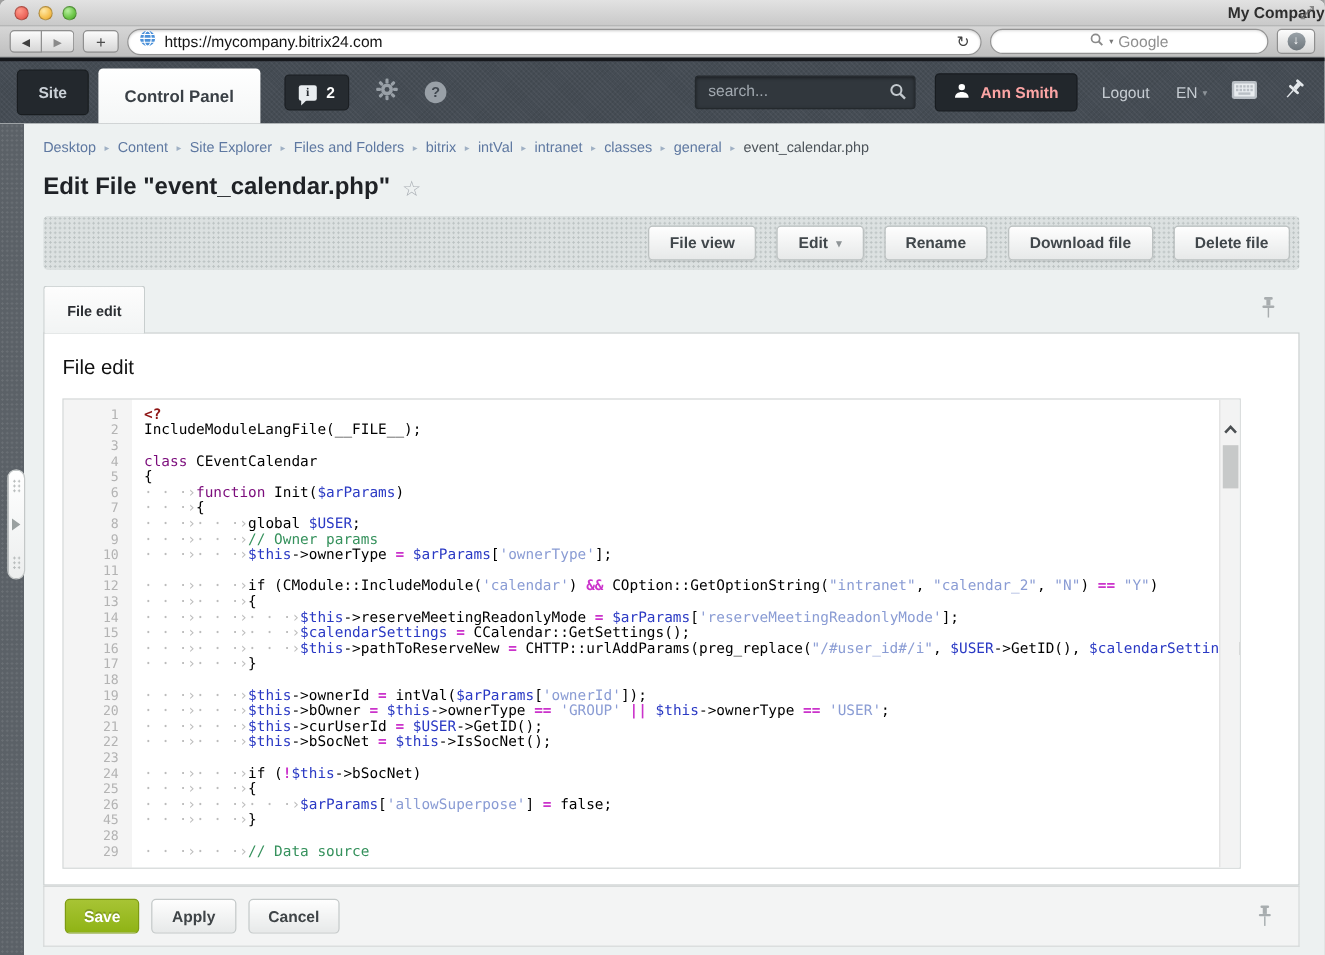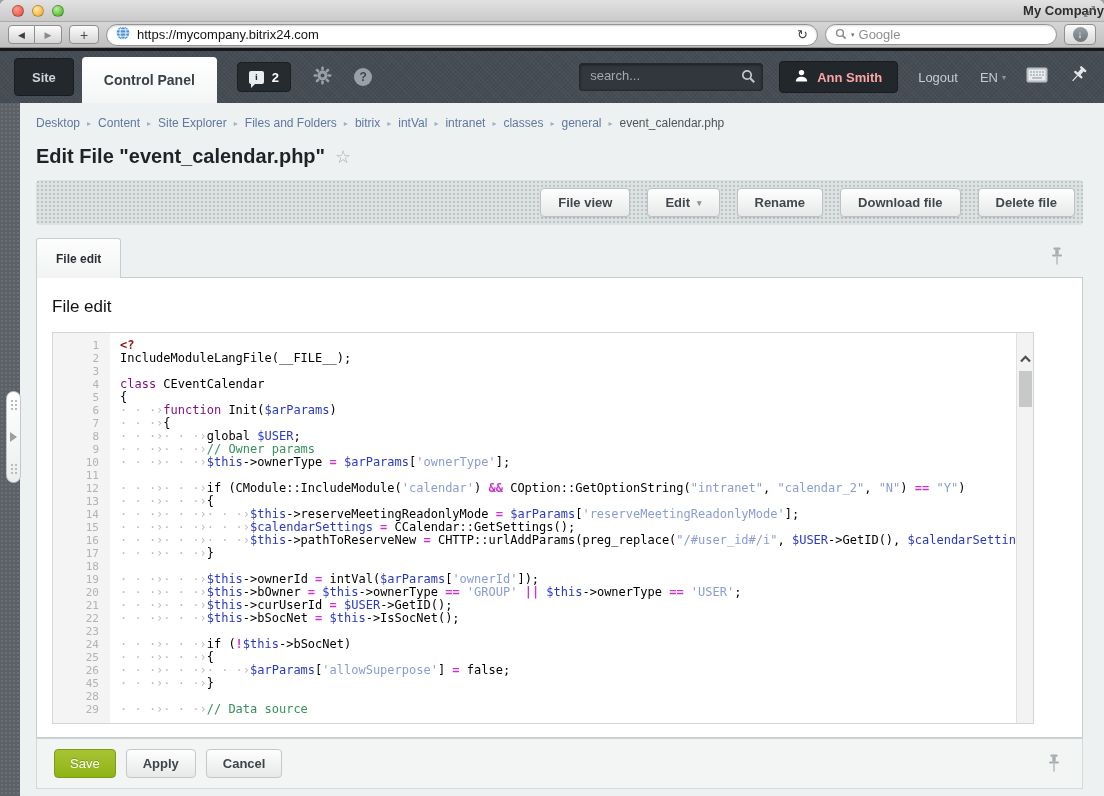--- a/index.html
+++ b/index.html
@@ -19,21 +19,21 @@
 
   .browser-toolbar { height:26px; background:linear-gradient(#d6d6d6,#bfbfbf); border-bottom:1px solid #8f8f8f; display:flex; align-items:center; padding:0 8px; gap:7px; flex:0 0 auto; }
   .nav-group { display:flex; }
   .nav-btn { width:27px; height:19px; background:linear-gradient(#fcfcfc,#d6d6d6); border:1px solid #8f8f8f; display:flex; align-items:center; justify-content:center; font-size:9px; color:#3f3f3f; }
   .nav-btn.back { border-radius:4px 0 0 4px; }
   .nav-btn.fwd { border-radius:0 4px 4px 0; border-left:none; color:#8a8a8a; }
   .newtab-btn { width:30px; height:19px; background:linear-gradient(#fcfcfc,#d6d6d6); border:1px solid #8f8f8f; border-radius:4px; font-size:14px; color:#4c4c4c; display:flex; align-items:center; justify-content:center; }
   .url-field { flex:1; height:22px; background:#fff; border:1px solid #939393; border-radius:11px; display:flex; align-items:center; padding:0 9px; gap:7px; box-shadow:inset 0 1px 2px rgba(0,0,0,.18); }
   .url-text { font-size:13px; color:#141414; flex:1; }
   .reload-glyph { font-size:13px; color:#3f3f3f; }
-  .gsearch-field { width:232px; height:21px; background:#fff; border:1px solid #939393; border-radius:11px; display:flex; align-items:center; padding:0 9px; gap:4px; box-shadow:inset 0 1px 2px rgba(0,0,0,.12); }
+  .gsearch-field { width:232px; height:21px; background:#fff; border:1px solid #939393; border-radius:11px; display:flex; align-items:center; padding:0 9px; gap:4px; box-shadow:inset 0 1px 2px rgba(0,0,0,.12);justify-content:center; }
   .gsearch-text { font-size:13px; color:#8f8f8f; }
   .gcaret { font-size:7px; color:#777; }
   .dl-btn { width:32px; height:21px; background:linear-gradient(#fcfcfc,#d6d6d6); border:1px solid #8f8f8f; border-radius:4px; display:flex; align-items:center; justify-content:center; }
   .dl-circle { width:15px; height:15px; border-radius:50%; background:linear-gradient(#9aa2a8,#6f777d); color:#fff; font-size:10px; line-height:15px; text-align:center; font-weight:bold; }
 
   
   .app-header { height:55px; flex:0 0 auto; background-color:#454c54;
     background-image:repeating-linear-gradient(45deg, rgba(255,255,255,.035) 0 1px, transparent 1px 3px),
                      repeating-linear-gradient(-45deg, rgba(0,0,0,.06) 0 1px, transparent 1px 3px);
     border-top:3px solid #16181c; display:flex; align-items:center; padding:0 16px 0 14px; position:relative; }
@@ -101,21 +101,21 @@
   .tok-s { color:var(--syntax-string); }
   .tok-o { color:var(--syntax-operator); font-weight:bold; }
   .tok-c { color:var(--syntax-comment); }
   .tok-m { color:var(--syntax-maroon); font-weight:bold; }
   .tok-w { color:var(--syntax-ws); }
   .ed-scroll { position:absolute; top:0; right:0; bottom:0; width:17px; background:#f3f3f3; border-left:1px solid #e0e0e0; }
   .ed-up { position:absolute; top:16px; left:3px; }
   .ed-thumb { position:absolute; top:38px; left:2px; width:13px; height:36px; background:#c7c9c9; }
 
   .footer-bar { height:51px; background:#f3f4f4; border:1px solid #d5d9d9; border-top:1px solid #cfd3d3; display:flex; align-items:center; padding:0 17px; gap:10px; position:relative; }
-  .btn-save { height:29px; padding:0 15px; background:linear-gradient(#a7c434,var(--accent-green)); border:1px solid #7d9b13; border-radius:4px; color:#fff; font-size:13px; font-weight:normal; text-shadow:0 -1px 0 rgba(0,0,0,.2); cursor:pointer; font-family:"Liberation Sans",sans-serif; }
+  .btn-save { height:29px; padding:0 15px; background:linear-gradient(#a7c434,var(--accent-green)); border:1px solid #7d9b13; border-radius:4px; color:#fff; font-size:13px; font-weight:bold; text-shadow:0 -1px 0 rgba(0,0,0,.2); cursor:pointer; font-family:"Liberation Sans",sans-serif; }
   .btn-gray { height:29px; padding:0 16px; background:linear-gradient(#fefefe,#e7e9e9); border:1px solid #c3c8c8; border-radius:4px; color:#3f4447; font-size:13px; font-weight:bold; cursor:pointer; font-family:"Liberation Sans",sans-serif; }
   .footer-pin { position:absolute; right:20px; top:15px; }
 </style>
 </head>
 <body>
 
 <div class="window">
 
   <div class="titlebar">
     <div class="traffic">

